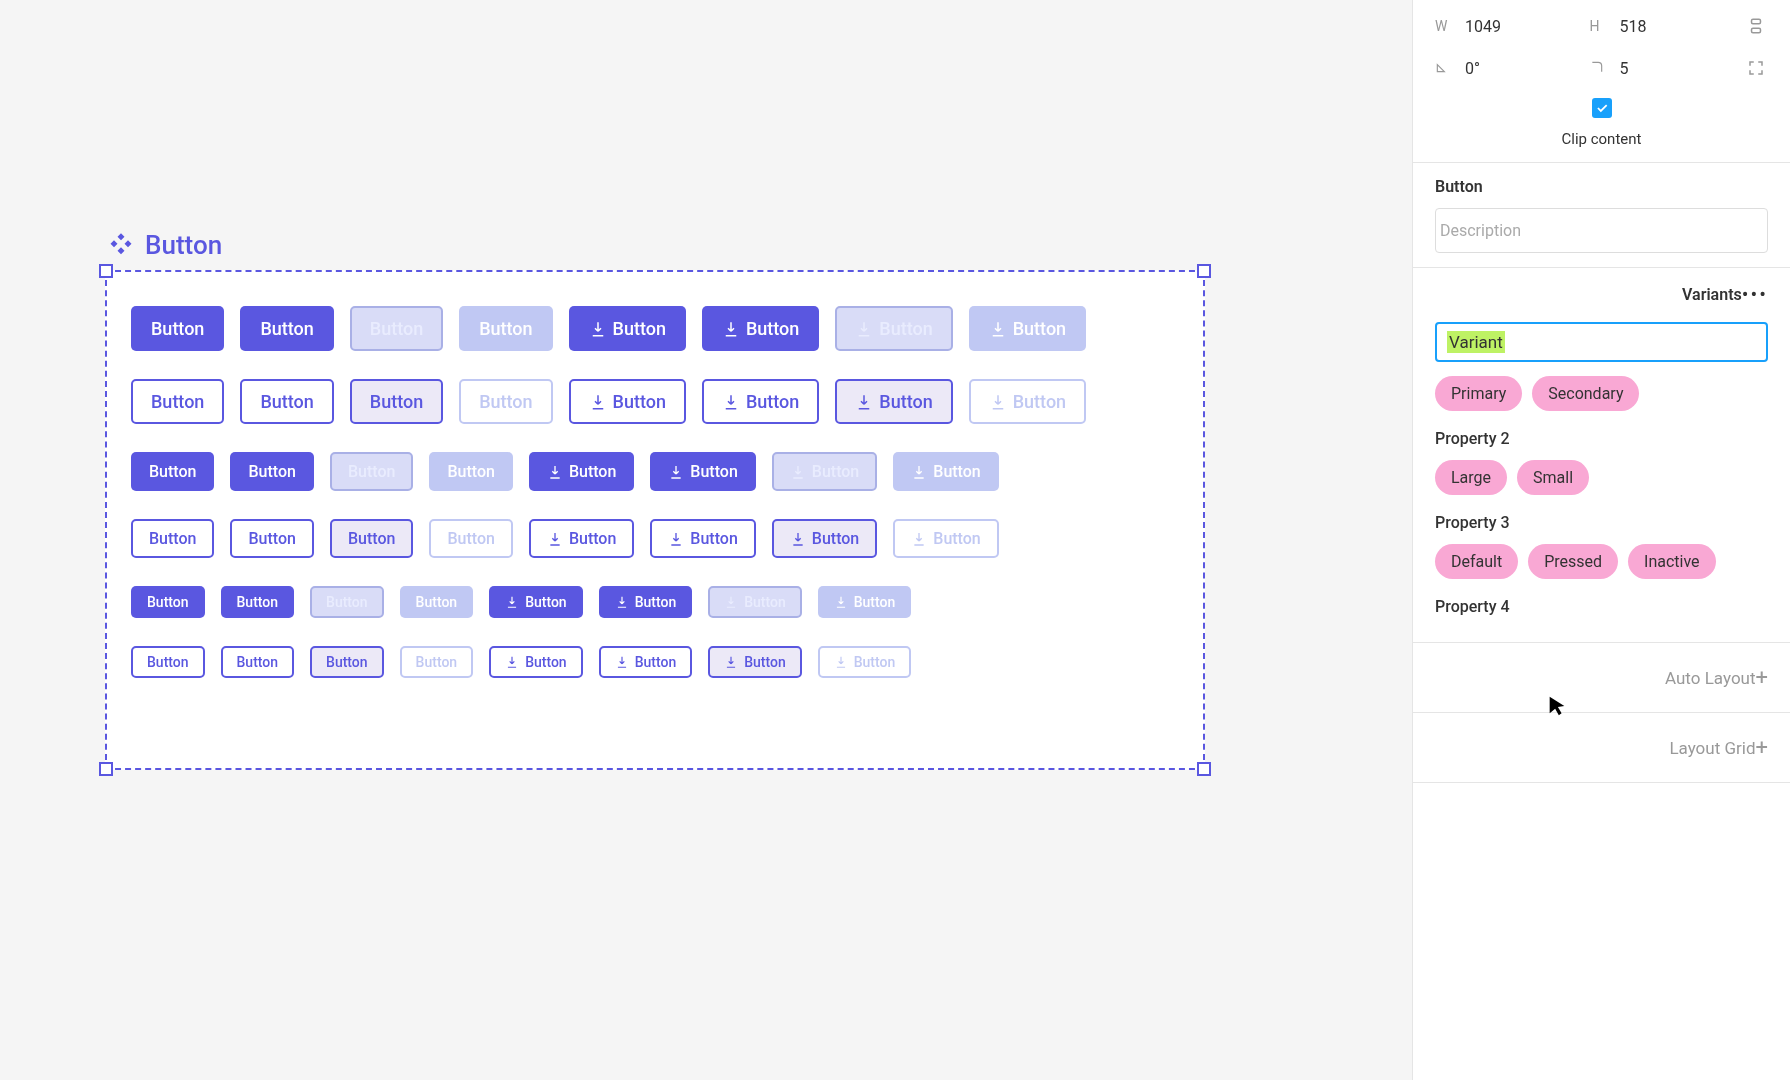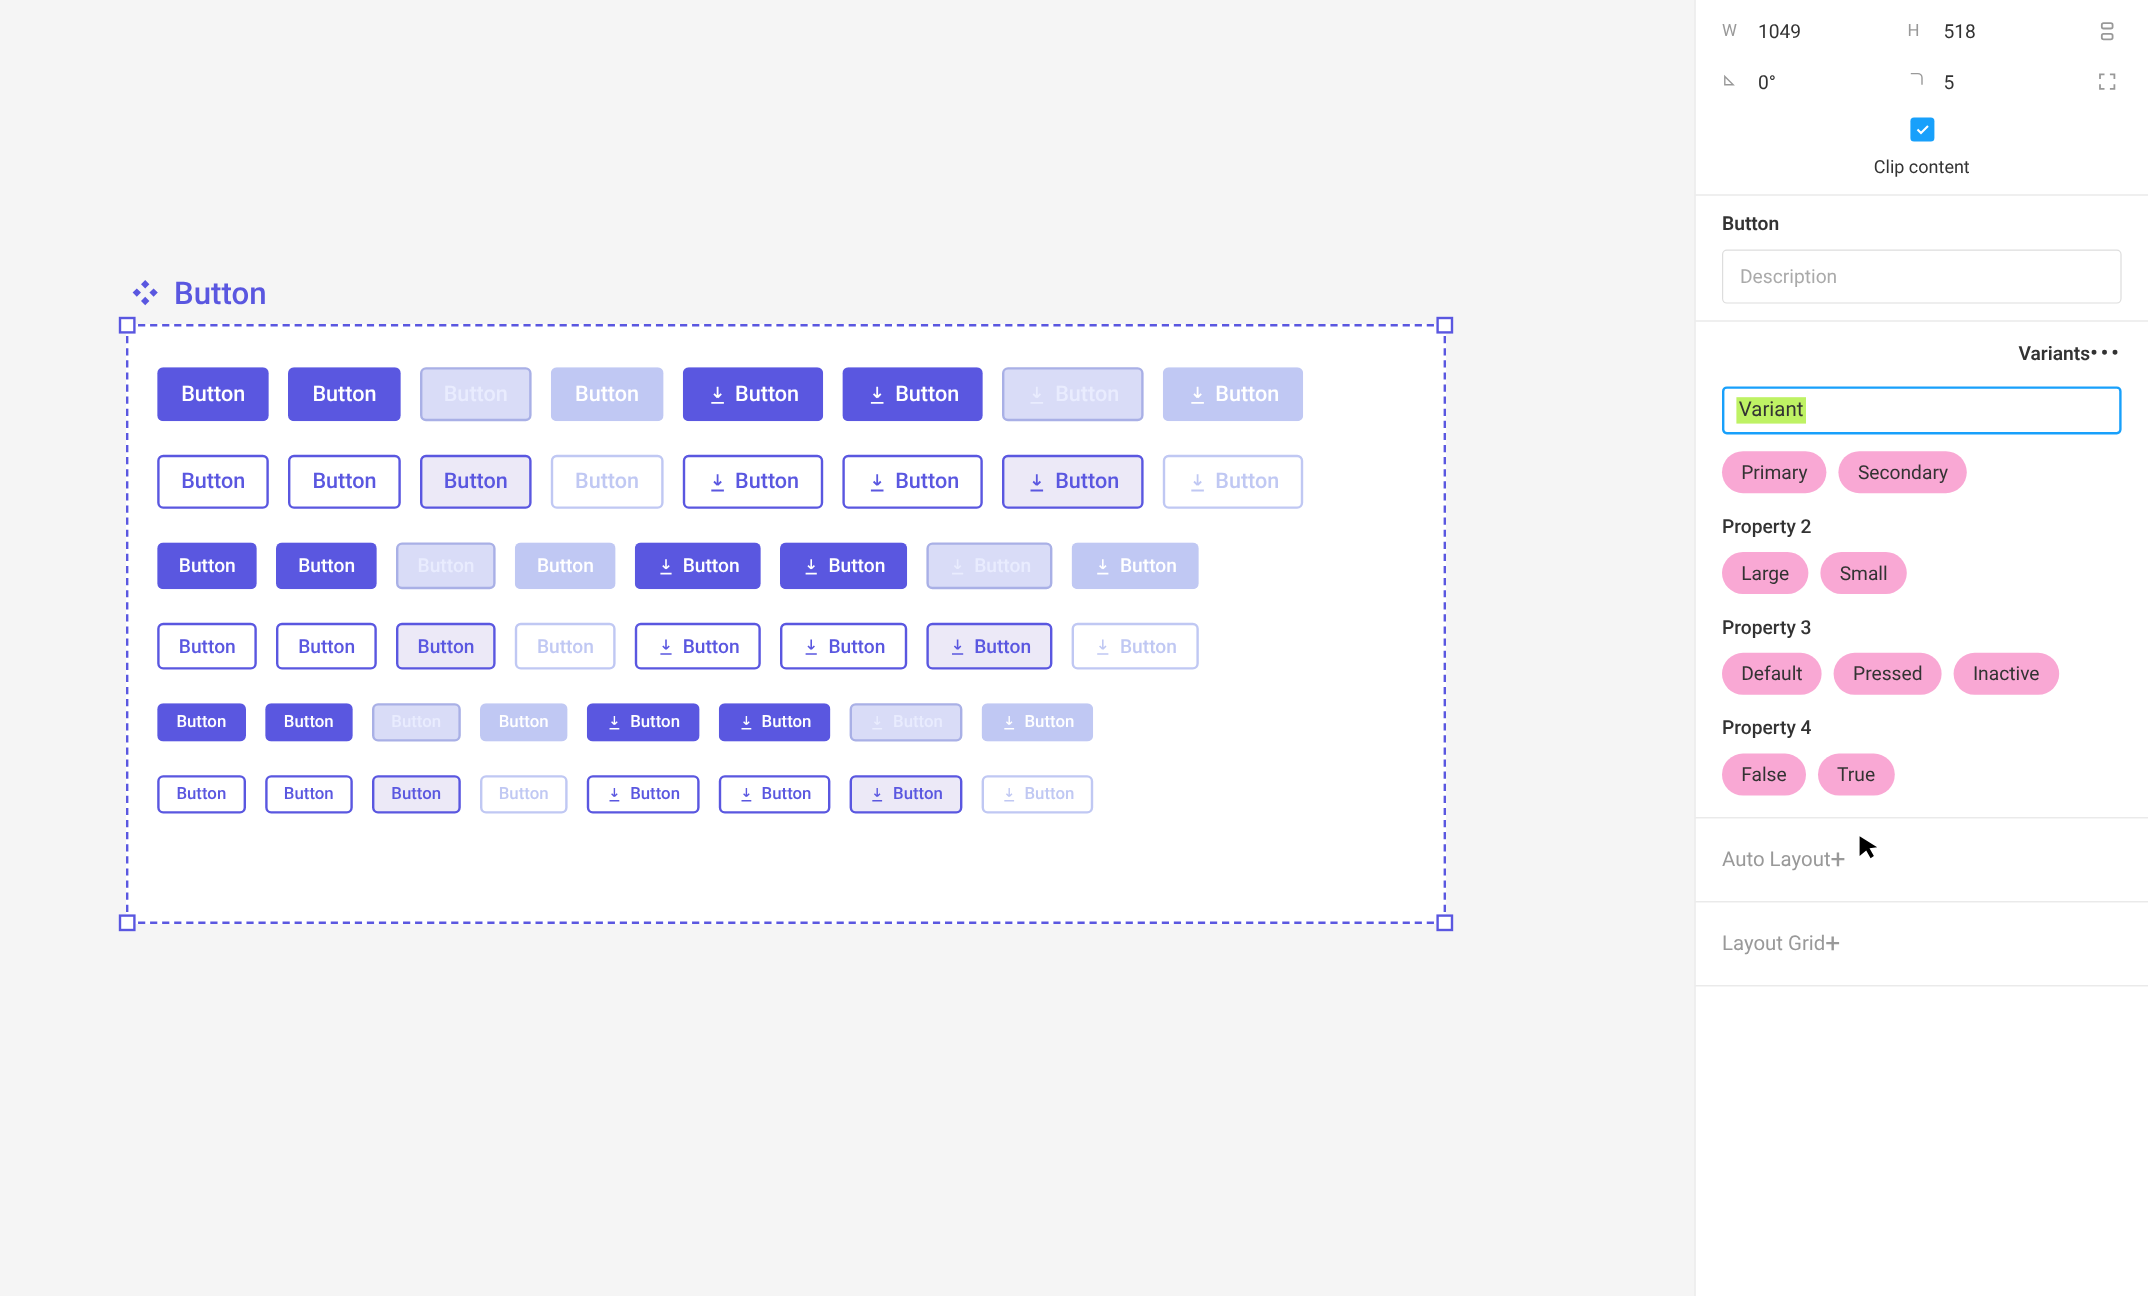--- a/index.html
+++ b/index.html
@@ -103,36 +103,36 @@
 .dim-cell { display:flex; align-items:center; gap:12px; flex:1; }
 .dim-label { color:#999; font-size:14px; width: 18px; }
 .dim-val { font-size: 16px; }
 .icon-btn { width: 24px; height:24px; color:#999; display:flex; align-items:center; justify-content:center; cursor:pointer; }
 .chk-row { display:flex; align-items:center; gap: 12px; margin-top: 4px; flex-direction: column;}
 .chk { width:20px; height:20px; background:#18a0fb; border-radius:3px; display:flex; align-items:center; justify-content:center; color:#fff; }
 .chk svg { width:14px; height:14px; }
 .sec-title { font-size: 16px; font-weight: 600; margin-bottom: 12px; }
 .desc-input {
   width: 100%; border: 1px solid #ddd; border-radius: 4px;
-  padding: 12px 14px; font-size: 16px; color:#aaa;
+  padding: 12px 4px; font-size: 16px; color:#aaa;
 }
 .variants-head { display:flex; justify-content:flex-end; align-items:center; margin-bottom:16px; }
 .more-icon { letter-spacing:2px; font-size:20px; color:#333; cursor:pointer; }
 .var-input {
   width: 100%; border: 2px solid #18a0fb; border-radius:4px;
   padding: 8px 10px; font-size: 17px; margin-bottom: 14px;
 }
 .var-input span.sel { background:#bef264; padding:1px 2px; }
 .pill-row { display:flex; gap:10px; flex-wrap: wrap; margin-bottom: 4px; }
 .pill {
   background: #f9a8d4; color:#333; border-radius: 999px;
   padding: 8px 16px; font-size: 16px;
 }
 .prop-label { font-size:16px; font-weight:500; margin: 18px 0 12px; }
-.collapsible { display:flex; justify-content:flex-start; align-items:center; padding:22px; color:#999; font-size:17px; border-bottom:1px solid #e5e5e5; cursor:pointer; }
+.collapsible { display:flex; justify-content:flex-end; align-items:center; padding:22px; color:#999; font-size:17px; border-bottom:1px solid #e5e5e5; cursor:pointer; }
 .plus { font-size:22px; color:#999; }
 .cursor {
   position:absolute; top: 427px; right: 222px; width:22px; height:22px;
   pointer-events:none;
 }
 </style>
 </head>
 <body>
 
 <div class="canvas">
@@ -453,24 +453,20 @@
       <div class="pill">Large</div>
       <div class="pill">Small</div>
     </div>
     <div class="prop-label">Property 3</div>
     <div class="pill-row">
       <div class="pill">Default</div>
       <div class="pill">Pressed</div>
       <div class="pill">Inactive</div>
     </div>
     <div class="prop-label">Property 4</div>
-    <div class="pill-row">
-      <div class="pill">False</div>
-      <div class="pill">True</div>
-    </div>
     <svg class="cursor" viewBox="0 0 24 24" fill="black">
         <path d="M4 2l16 10-7 1 4 7-3 2-4-7-6 5V2z"></path>
       </svg>
   </div>
 
   <div class="collapsible">
     <span>Auto Layout</span>
     <span class="plus">+</span>
   </div>
   <div class="collapsible">

